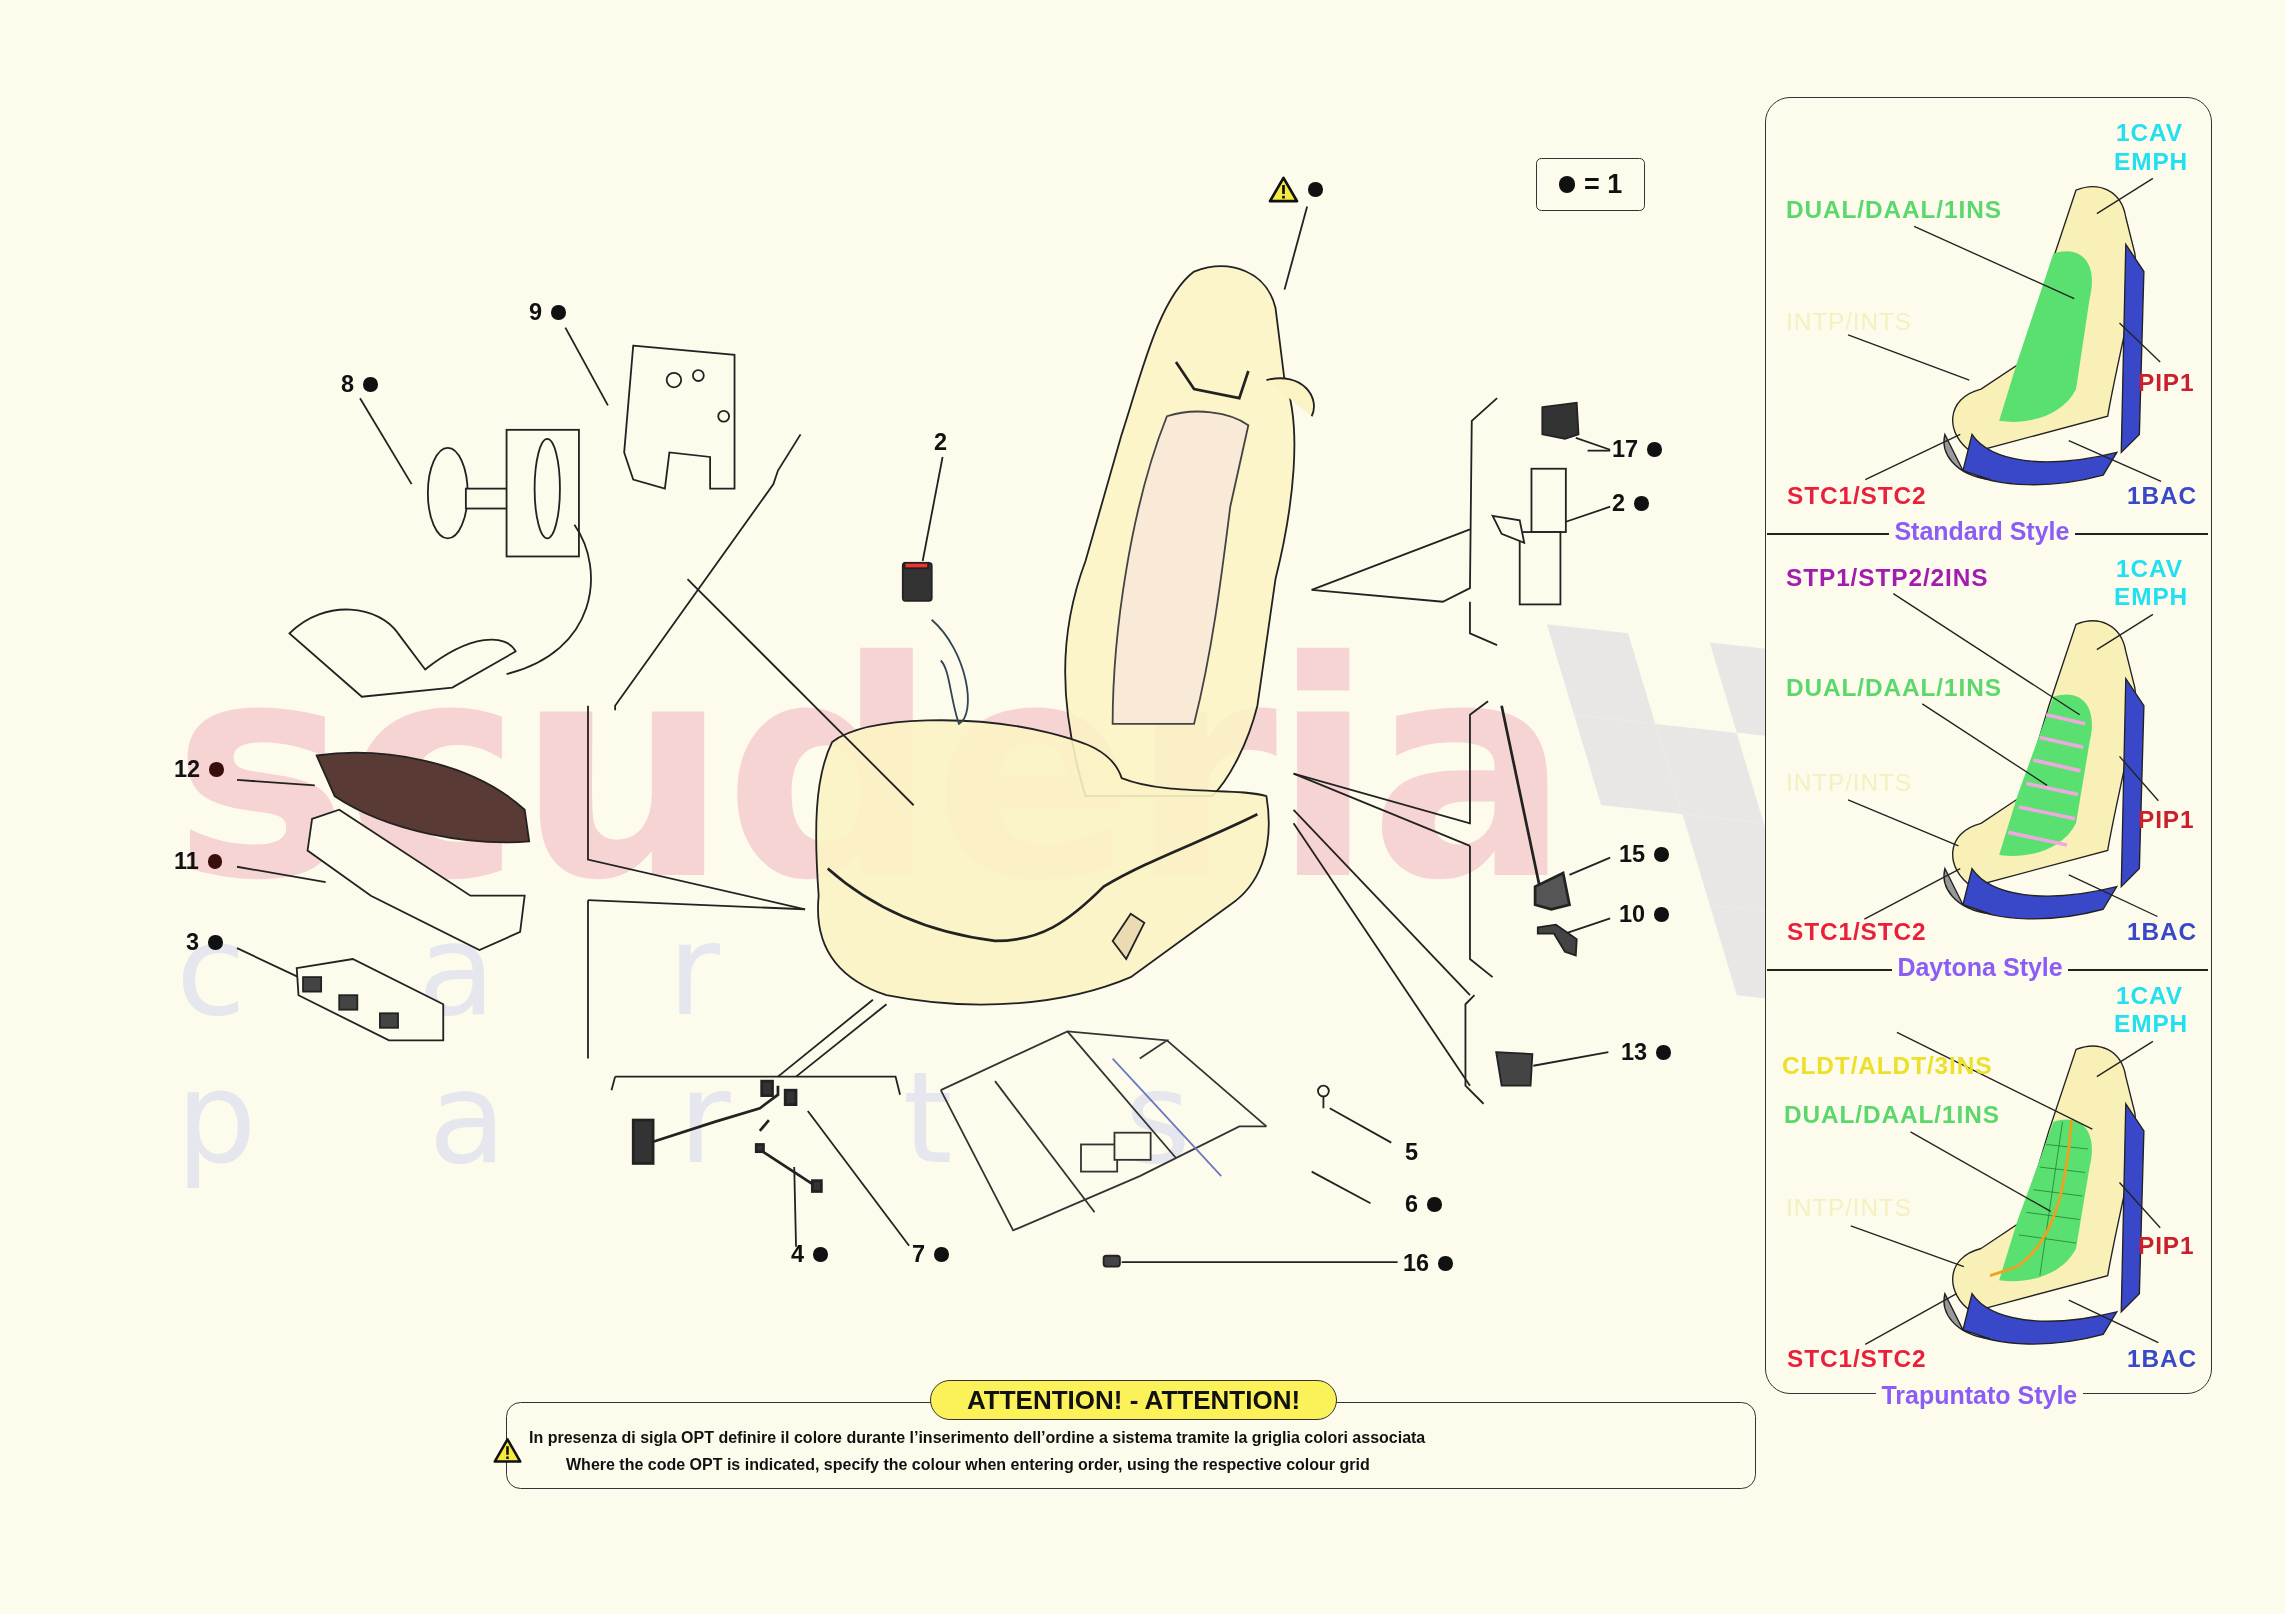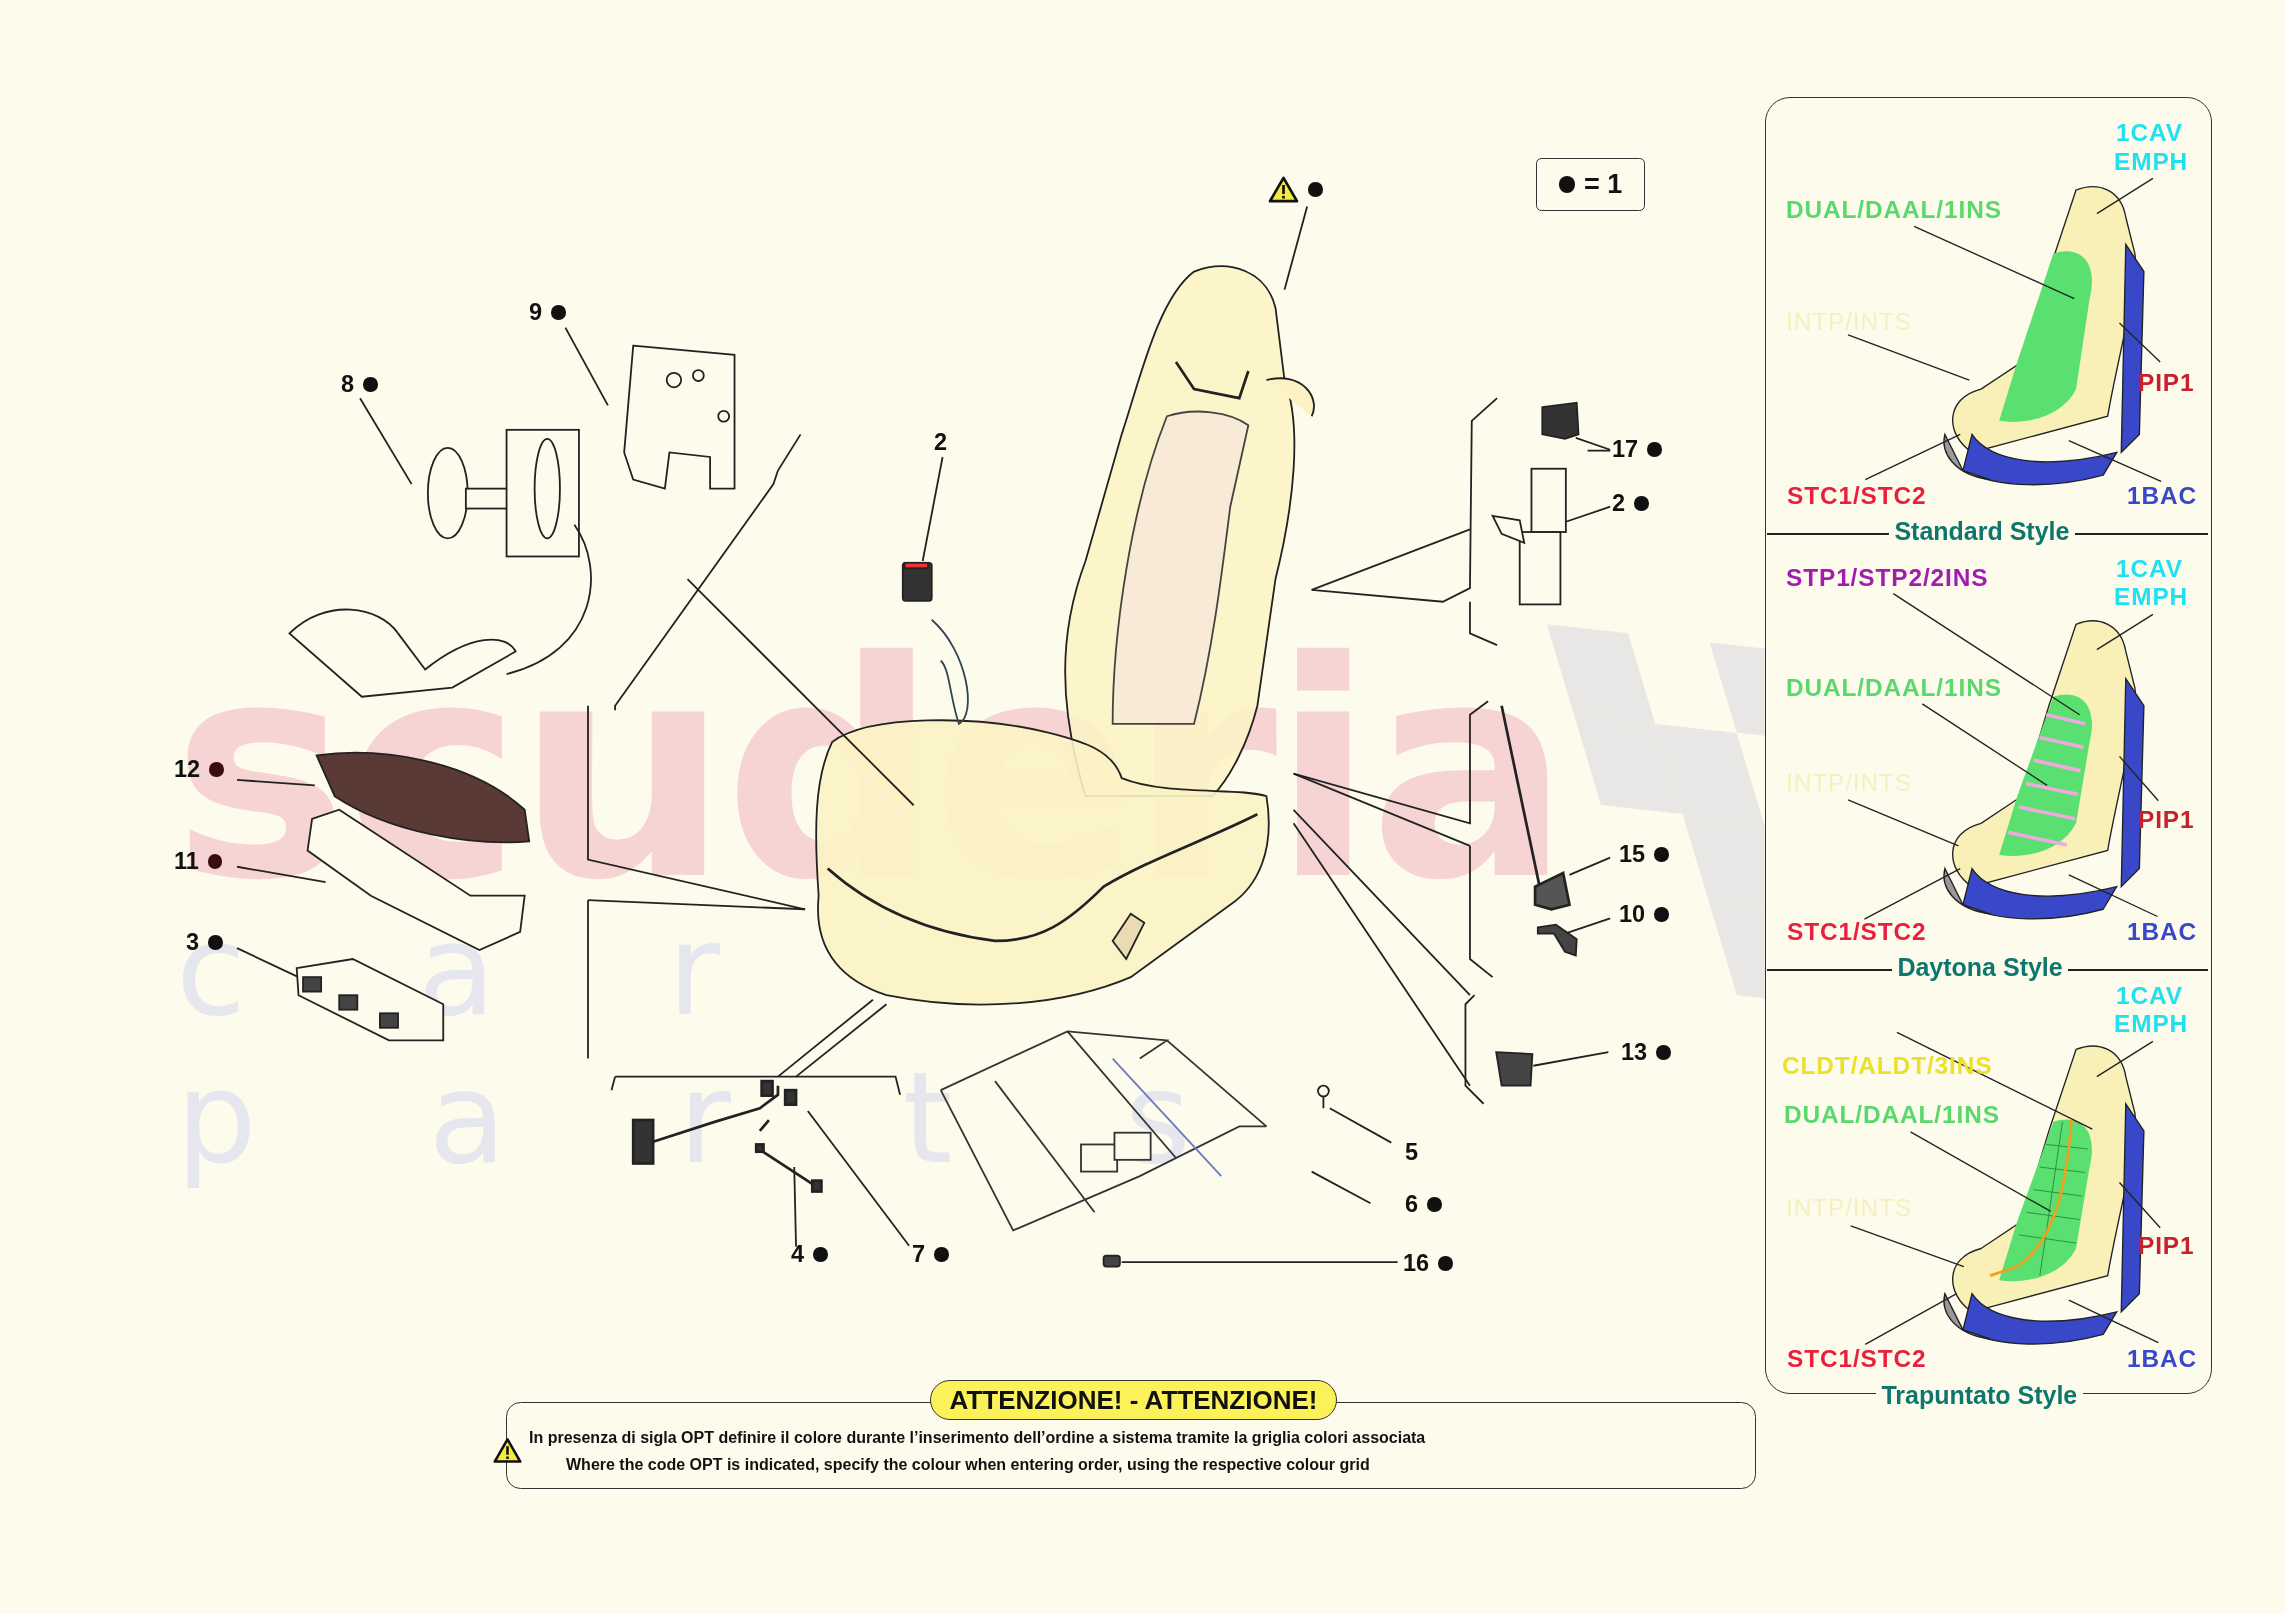--- a/index.html
+++ b/index.html
@@ -9,21 +9,21 @@
   .wm-scuderia{left:172px;top:597px;font-size:299px;color:#f6c7cc;opacity:.75;letter-spacing:-5.4px;}
   .wm-carparts{left:176px;top:896px;font-size:127px;color:#e6e6ee;letter-spacing:172px;font-weight:normal;}
   .callout{position:absolute;font-size:23.5px;font-weight:bold;color:#111;white-space:nowrap;display:flex;align-items:center;gap:9px;}
   .dot{display:inline-block;width:14.5px;height:14.5px;border-radius:50%;background:#111;}
   .dot.dark-red{background:#3b0e0e;}
   svg.lines{position:absolute;left:0;top:0;}
   .legend-box{position:absolute;left:1536px;top:158px;width:107px;height:51px;border:1.8px solid #333;border-radius:5.4px;background:#fdfbec;display:flex;align-items:center;justify-content:center;gap:9px;font-size:27px;font-weight:bold;color:#111;}
   .legend-box .dot{width:16.3px;height:16.3px;}
   .warn-top{position:absolute;left:1268px;top:176px;display:flex;align-items:center;gap:9px;}
   .panel{position:absolute;left:1765px;top:97px;width:445px;height:1295px;border:1.8px solid #333;border-radius:25px;background:#fdfbec;}
-  .style-title{position:absolute;font-size:25px;font-weight:bold;color:#0f766e;background:#fdfbec;padding:0 5.4px;white-space:nowrap;}
+  .style-title{position:absolute;font-size:25px;font-weight:bold;color:#8b5cf6;background:#fdfbec;padding:0 5.4px;white-space:nowrap;}
   .sep{position:absolute;height:1.8px;background:#222;}
   .plabel{position:absolute;font-size:24.4px;font-weight:bold;white-space:nowrap;letter-spacing:0.9px;}
   .attn-box{position:absolute;left:506px;top:1402px;width:1248px;height:85px;border:1.8px solid #333;border-radius:14.5px;background:#fdfbec;}
   .attn-title{position:absolute;left:930px;top:1380px;width:405px;height:38px;border:1.8px solid #333;border-radius:20px;background:#fbf25a;display:flex;align-items:center;justify-content:center;font-size:26px;font-weight:bold;color:#111;}
   .attn-line{position:absolute;font-size:16px;font-weight:bold;color:#111;white-space:nowrap;}
 </style>
 </head>
 <body>
 
 <div class="wm wm-scuderia">scuderia</div>
@@ -395,21 +395,21 @@
 <div class="plabel" style="left:2114px;top:1010px;color:#22e0f0">EMPH</div>
 <div class="plabel" style="left:1782px;top:1052px;color:#ece02a">CLDT/ALDT/3INS</div>
 <div class="plabel" style="left:1784px;top:1101px;color:#5ad86c">DUAL/DAAL/1INS</div>
 <div class="plabel" style="left:1786px;top:1194px;color:#f4f0c0;font-weight:normal">INTP/INTS</div>
 <div class="plabel" style="left:2138px;top:1232px;color:#c8202c">PIP1</div>
 <div class="plabel" style="left:1787px;top:1345px;color:#e8203c">STC1/STC2</div>
 <div class="plabel" style="left:2127px;top:1345px;color:#3848c8">1BAC</div>
 <div class="style-title" style="left:1876px;top:1381px">Trapuntato Style</div>
 
 <div class="attn-box"></div>
-<div class="attn-title">ATTENZIONE! - ATTENZIONE!</div>
+<div class="attn-title">ATTENTION! - ATTENTION!</div>
 <svg class="abs" style="left:493px;top:1437px" width="29" height="27" viewBox="0 0 34 30">
   <path d="M17,2 L32,28 L2,28 Z" fill="#f5ea40" stroke="#111" stroke-width="3" stroke-linejoin="round"></path>
   <rect x="15.5" y="10" width="3" height="10" fill="#111"></rect>
   <rect x="15.5" y="22" width="3" height="3" fill="#111"></rect>
 </svg>
 <div class="attn-line" style="left:529px;top:1429px">In presenza di sigla OPT definire il colore durante l’inserimento dell’ordine a sistema tramite la griglia colori associata</div>
 <div class="attn-line" style="left:566px;top:1456px">Where the code OPT is indicated, specify the colour when entering order, using the respective colour grid</div>
 
 
 </body></html>

